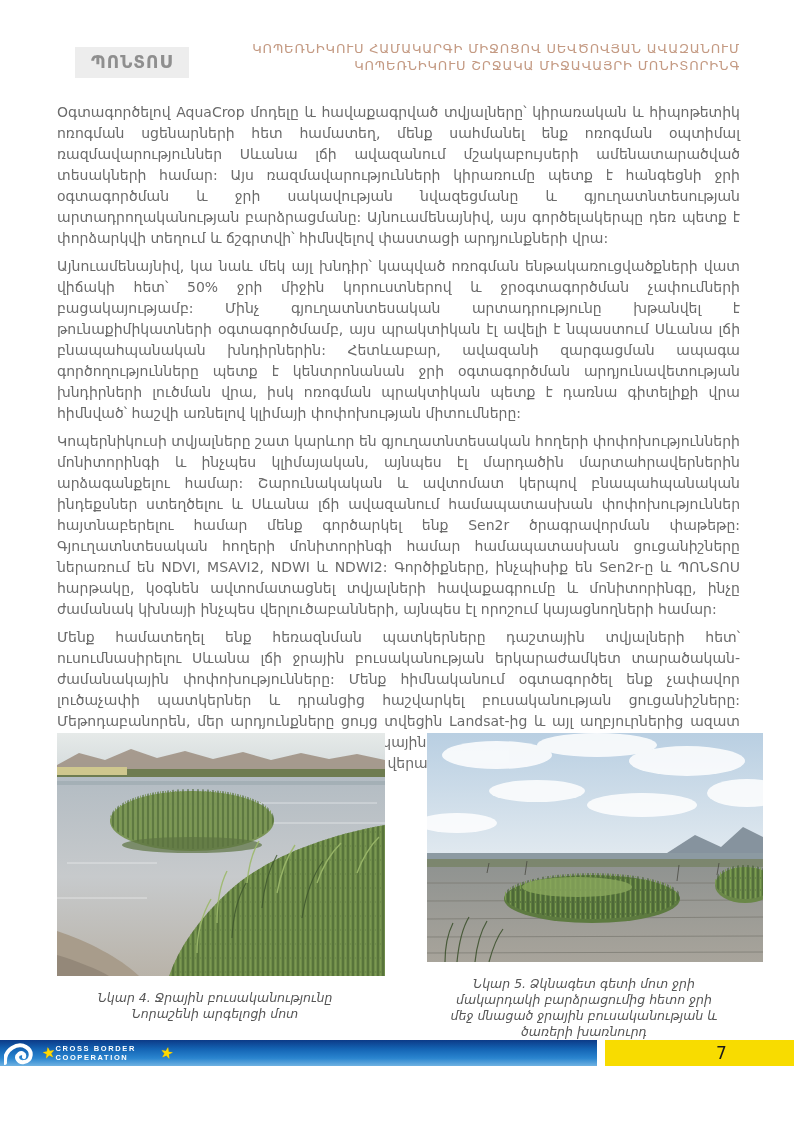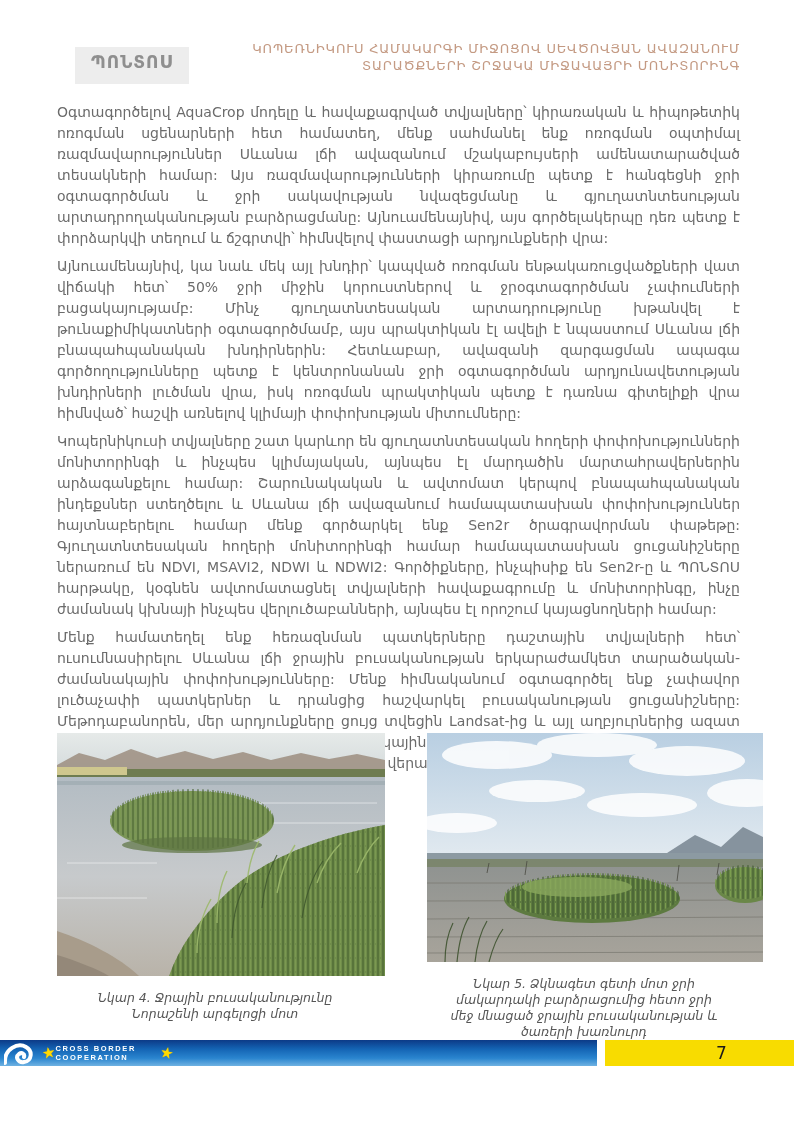--- a/index.html
+++ b/index.html
@@ -8,21 +8,21 @@
     width:794px;height:1123px;
     margin:0 auto;
     background:#ffffff;
     overflow:hidden;
     font-family:"DejaVu Sans",sans-serif;
   }
   
   .logo-box{
     position:absolute;left:75px;top:47px;
     background:#ededed;
-    padding:5px 16px 12px 16px;
+    padding:5px 16px 6px 16px;
     font-weight:bold;font-size:17px;letter-spacing:1px;
     color:#8f8f8f;
   }
   .header-subtitle{
     position:absolute;right:54px;top:40px;
     text-align:right;
     font-size:13px;line-height:17px;letter-spacing:0.8px;
     color:#c49a83;
   }
   
@@ -84,21 +84,21 @@
   }
 </style>
 </head>
 <body>
 
 <div class="page">
 
   <div class="logo-box">ՊՈՆՏՈՍ</div>
   <div class="header-subtitle">
     <div>ԿՈՊԵՌՆԻԿՈՒՍ ՀԱՄԱԿԱՐԳԻ ՄԻՋՈՑՈՎ ՍԵՎԾՈՎՅԱՆ ԱՎԱԶԱՆՈՒՄ</div>
-    <div>ՏԱՐԱԾՔՆԵՐԻ ՇՐՋԱԿԱ ՄԻՋԱՎԱՅՐԻ ՄՈՆԻՏՈՐԻՆԳ</div>
+    <div>ԿՈՊԵՌՆԻԿՈՒՍ ՇՐՋԱԿԱ ՄԻՋԱՎԱՅՐԻ ՄՈՆԻՏՈՐԻՆԳ</div>
   </div>
 
   <div class="content">
     <p>Օգտագործելով AquaCrop մոդելը և հավաքագրված տվյալները՝ կիրառական և հիպոթետիկ ոռոգման սցենարների հետ համատեղ, մենք սահմանել ենք ոռոգման օպտիմալ ռազմավարություններ Սևանա լճի ավազանում մշակաբույսերի ամենատարածված տեսակների համար: Այս ռազմավարությունների կիրառումը պետք է հանգեցնի ջրի օգտագործման և ջրի սակավության նվազեցմանը և գյուղատնտեսության արտադրողականության բարձրացմանը: Այնուամենայնիվ, այս գործելակերպը դեռ պետք է փորձարկվի տեղում և ճշգրտվի՝ հիմնվելով փաստացի արդյունքների վրա:</p>
     <p>Այնուամենայնիվ, կա նաև մեկ այլ խնդիր՝ կապված ոռոգման ենթակառուցվածքների վատ վիճակի հետ՝ 50% ջրի միջին կորուստներով և ջրօգտագործման չափումների բացակայությամբ: Մինչ գյուղատնտեսական արտադրությունը խթանվել է թունաքիմիկատների օգտագործմամբ, այս պրակտիկան էլ ավելի է նպաստում Սևանա լճի բնապահպանական խնդիրներին: Հետևաբար, ավազանի զարգացման ապագա գործողությունները պետք է կենտրոնանան ջրի օգտագործման արդյունավետության խնդիրների լուծման վրա, իսկ ոռոգման պրակտիկան պետք է դառնա գիտելիքի վրա հիմնված՝ հաշվի առնելով կլիմայի փոփոխության միտումները:</p>
     <p>Կոպերնիկուսի տվյալները շատ կարևոր են գյուղատնտեսական հողերի փոփոխությունների մոնիտորինգի և ինչպես կլիմայական, այնպես էլ մարդածին մարտահրավերներին արձագանքելու համար: Շարունակական և ավտոմատ կերպով բնապահպանական ինդեքսներ ստեղծելու և Սևանա լճի ավազանում համապատասխան փոփոխություններ հայտնաբերելու համար մենք գործարկել ենք Sen2r ծրագրավորման փաթեթը: Գյուղատնտեսական հողերի մոնիտորինգի համար համապատասխան ցուցանիշները ներառում են NDVI, MSAVI2, NDWI և NDWI2: Գործիքները, ինչպիսիք են Sen2r-ը և ՊՈՆՏՈՍ հարթակը, կօգնեն ավտոմատացնել տվյալների հավաքագրումը և մոնիտորինգը, ինչը ժամանակ կխնայի ինչպես վերլուծաբանների, այնպես էլ որոշում կայացնողների համար:</p>
     <p>Մենք համատեղել ենք հեռազնման պատկերները դաշտային տվյալների հետ՝ ուսումնասիրելու Սևանա լճի ջրային բուսականության երկարաժամկետ տարածական-ժամանակային փոփոխությունները: Մենք հիմնականում օգտագործել ենք չափավոր լուծաչափի պատկերներ և դրանցից հաշվարկել բուսականության ցուցանիշները: Մեթոդաբանորեն, մեր արդյունքները ցույց տվեցին Landsat-ից և այլ աղբյուրներից ազատ հասանելի, միջին լուծաչափով արբանյակային պատկերների օգտագործման ներուժը շրջակա միջավայրի փոփոխությունները վերարտադրելու և շարունակական կերպով վերահսկելու համար:</p>
   </div>
 
   <div class="figures">

